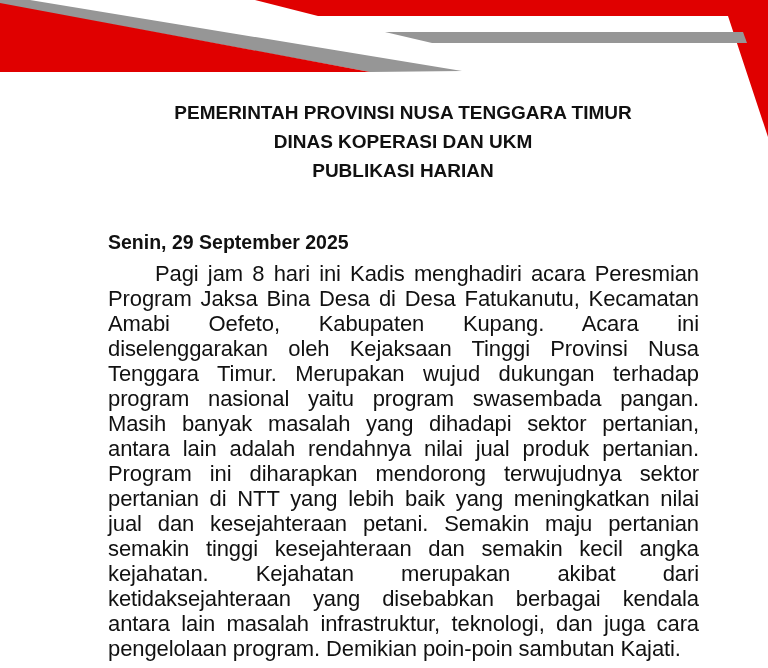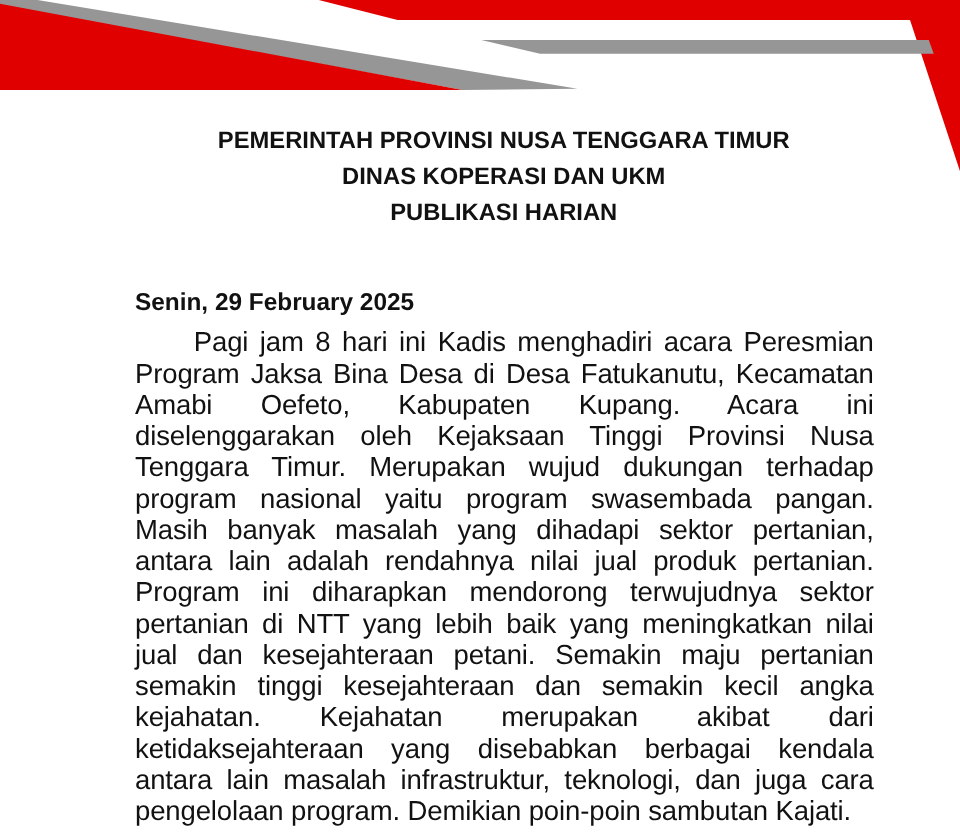--- a/index.html
+++ b/index.html
@@ -34,15 +34,15 @@
 
   <polygon points="0,3 370,72 0,72" fill="#e00000"></polygon>
 </svg>
 
 <div class="heading-block">
   <div>PEMERINTAH PROVINSI NUSA TENGGARA TIMUR</div>
   <div>DINAS KOPERASI DAN UKM</div>
   <div>PUBLIKASI HARIAN</div>
 </div>
 
-<div class="date-line">Senin, 29 February 2025</div>
+<div class="date-line">Senin, 29 September 2025</div>
 
 <div class="body-text">Pagi jam 8 hari ini Kadis menghadiri acara Peresmian Program Jaksa Bina Desa di Desa Fatukanutu, Kecamatan Amabi Oefeto, Kabupaten Kupang. Acara ini diselenggarakan oleh Kejaksaan Tinggi Provinsi Nusa Tenggara Timur. Merupakan wujud dukungan terhadap program nasional yaitu program swasembada pangan. Masih banyak masalah yang dihadapi sektor pertanian, antara lain adalah rendahnya nilai jual produk pertanian. Program ini diharapkan mendorong terwujudnya sektor pertanian di NTT yang lebih baik yang meningkatkan nilai jual dan kesejahteraan petani. Semakin maju pertanian semakin tinggi kesejahteraan dan semakin kecil angka kejahatan. Kejahatan merupakan akibat dari ketidaksejahteraan yang disebabkan berbagai kendala antara lain  masalah infrastruktur, teknologi, dan juga cara pengelolaan program. Demikian poin-poin sambutan Kajati.</div>
 
 </body></html>

